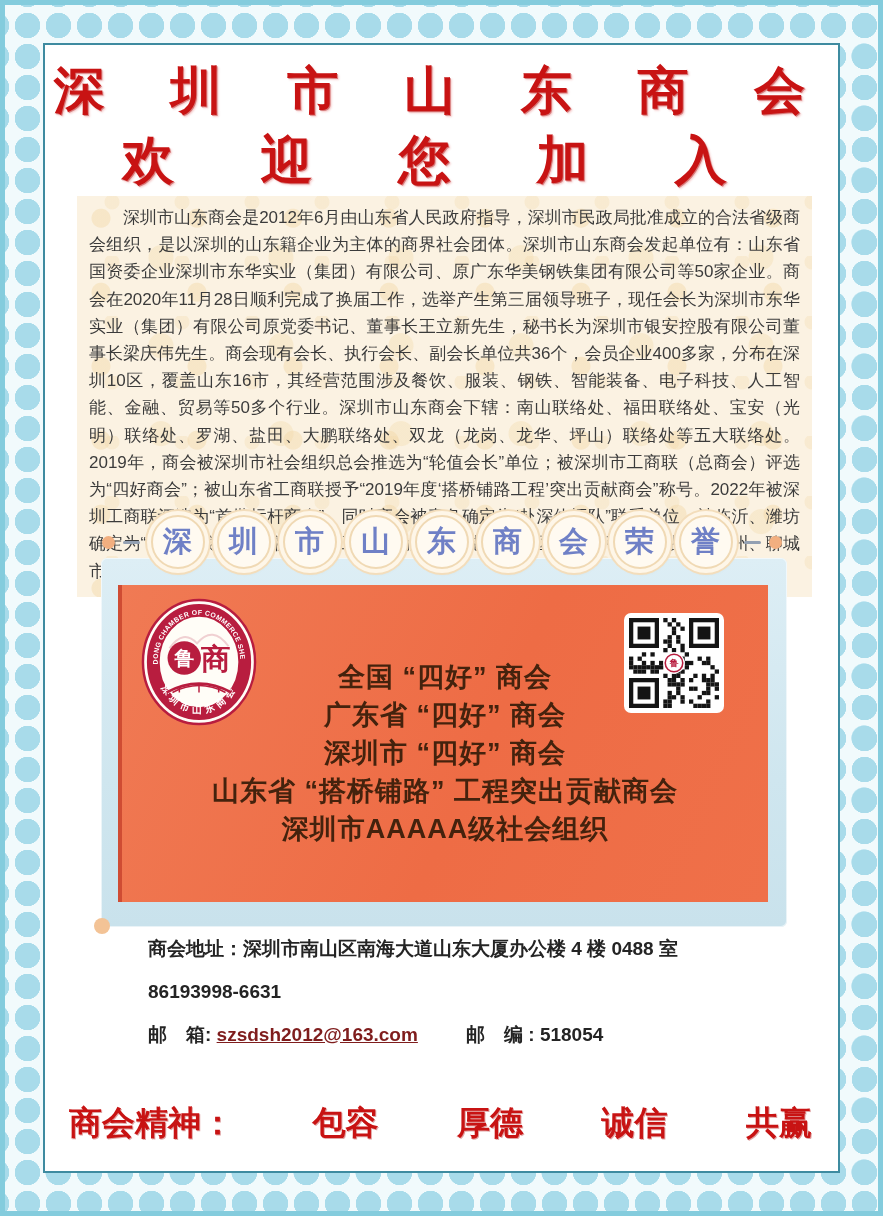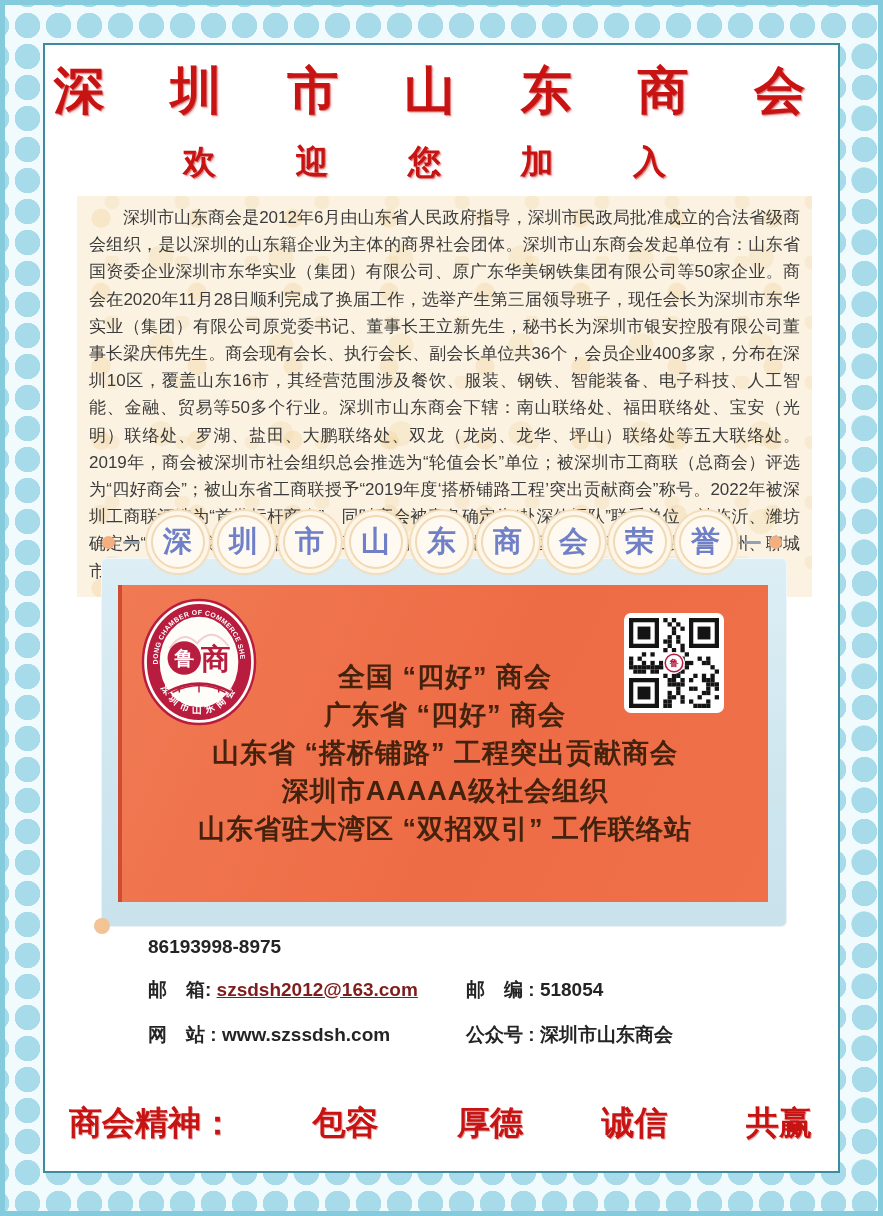--- a/index.html
+++ b/index.html
@@ -27,21 +27,21 @@
     box-sizing:border-box;
     background:#fff;
     border:2px solid #3e8ba0;
     overflow:hidden;
   }
   
   .title-block{position:absolute;top:12px;left:0;right:0;text-align:center;
     font-family:"DejaVu Serif", serif;color:#c81313;font-weight:900;}
   .title-line1{font-size:51px;letter-spacing:24px;
     text-shadow:1px 1px 0 rgba(170,0,0,.4), 2px 2px 2px rgba(220,60,60,.25);}
-  .title-line2{font-size:33px;letter-spacing:34px;margin-top:14px;
+  .title-line2{font-size:52px;letter-spacing:34px;
     text-shadow:1px 1px 0 rgba(170,0,0,.4), 2px 2px 2px rgba(220,60,60,.25);}
   
   .intro{
     position:absolute;top:151px;left:32px;right:26px;
     background-color:#fbf2e2;
     background-image:
       radial-gradient(circle at 25% 30%, rgba(242,216,168,.45) 9px, rgba(242,216,168,0) 10px),
       radial-gradient(circle at 70% 70%, rgba(242,216,168,.35) 12px, rgba(242,216,168,0) 13px),
       radial-gradient(circle at 50% 10%, rgba(242,216,168,.30) 7px, rgba(242,216,168,0) 8px);
     background-size:96px 74px, 120px 88px, 70px 60px;
@@ -145,23 +145,23 @@
       <span class="hh-circle">誉</span>
       <span class="deco-dash"></span>
       <span class="deco-dot"></span>
     </div>
 
     <div class="panel">
       <div class="orange-box">
         <div class="honor-lines">
           <div>全国 “四好” 商会</div>
           <div>广东省 “四好” 商会</div>
+          <div>深圳市 “四好” 商会</div>
           <div>山东省 “搭桥铺路” 工程突出贡献商会</div>
           <div>深圳市AAAAA级社会组织</div>
-          <div>山东省驻大湾区 “双招双引” 工作联络站</div>
         </div>
 
         <div class="logo">
           <svg viewBox="0 0 120 132" width="118" height="130">
             <defs>
               <path id="arcTop" d="M 18,66 A 42,48 0 0 1 102,66"></path>
               <path id="arcBot" d="M 16,66 A 44,52 0 0 0 104,66"></path>
             </defs>
             <ellipse cx="60" cy="66" rx="57" ry="63" fill="#fffdf7" stroke="#b81d3f" stroke-width="2.5"></ellipse>
             <ellipse cx="60" cy="66" rx="46.5" ry="52.5" fill="#fffdf7" stroke="#b81d3f" stroke-width="13"></ellipse>
@@ -296,29 +296,29 @@
               <circle cx="46.2" cy="46.2" r="9" fill="none" stroke="#b81d3f" stroke-width="1.6"></circle>
               <text x="46.2" y="49.400000000000006" font-size="9" fill="#b81d3f" text-anchor="middle" font-weight="bold">鲁</text>
             </svg>
         </div>
       </div>
       <span class="panel-dot"></span>
     </div>
 
     <div class="contact">
       <div class="c-row">
-        <span>86193998-8975</span>
+        <span class="c-label">商会地址：</span>
+        <span>深圳市南山区南海大道山东大厦办公楼 4 楼 0488  室</span>
+      </div>
+      <div class="c-row">
+        <span>86193998-6631</span>
       </div>
       <div class="c-row">
         <span class="c-col1"><span class="c-label">邮　箱: </span><span class="email-link">szsdsh2012@163.com</span></span>
         <span><span class="c-label">邮　编 : </span><span>518054</span></span>
-      </div>
-      <div class="c-row">
-        <span class="c-col1"><span class="c-label">网　站 : </span><span>www.szssdsh.com</span></span>
-        <span><span class="c-label">公众号 : </span><span>深圳市山东商会</span></span>
       </div>
     </div>
 
     <div class="motto">
       <span>商会精神：</span>
       <span>包容</span>
       <span>厚德</span>
       <span>诚信</span>
       <span>共赢</span>
     </div>

